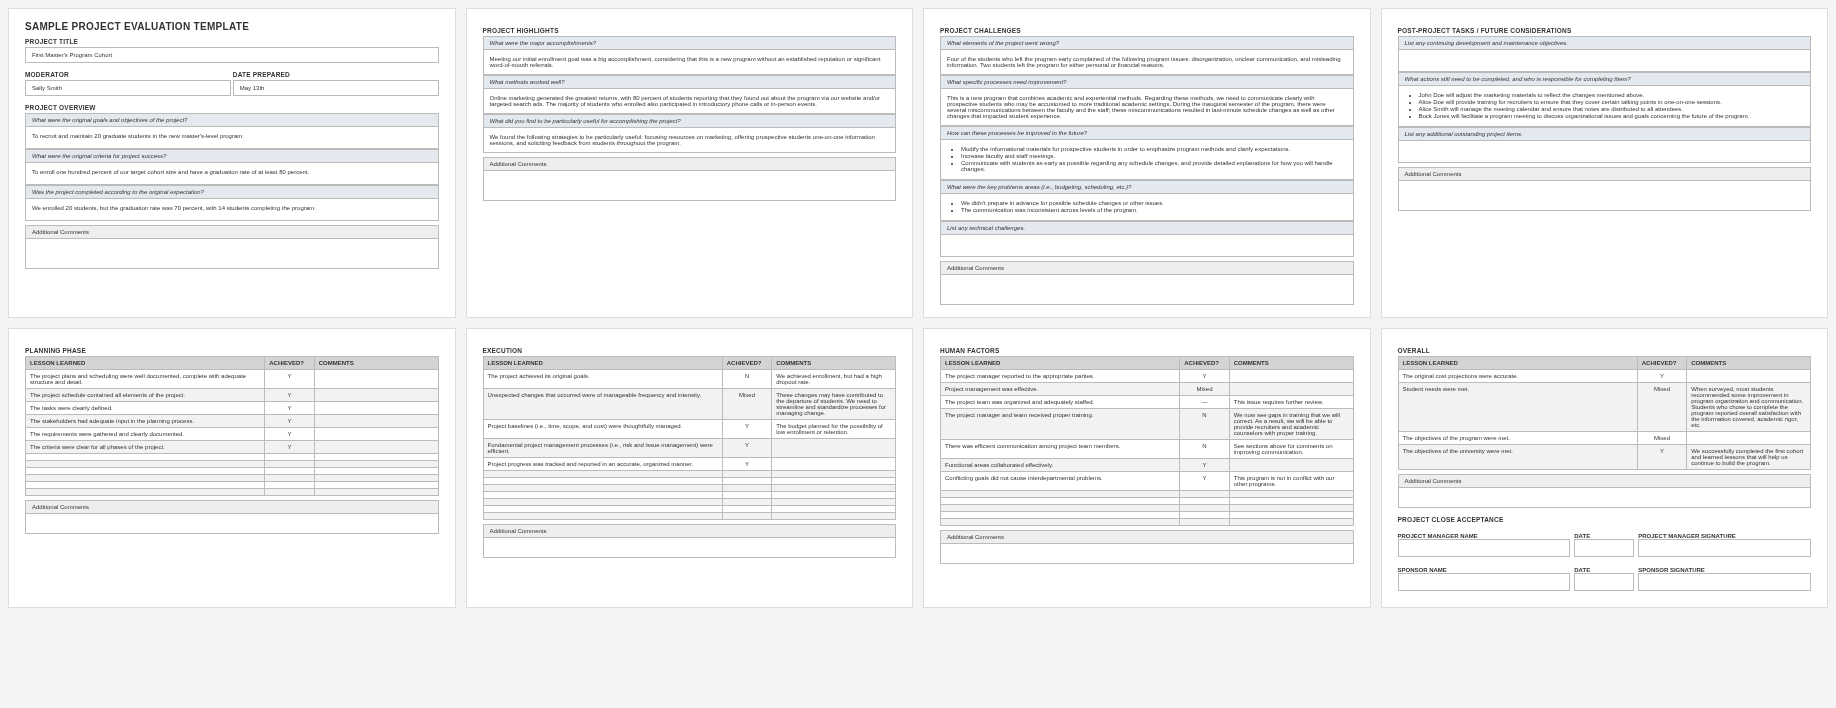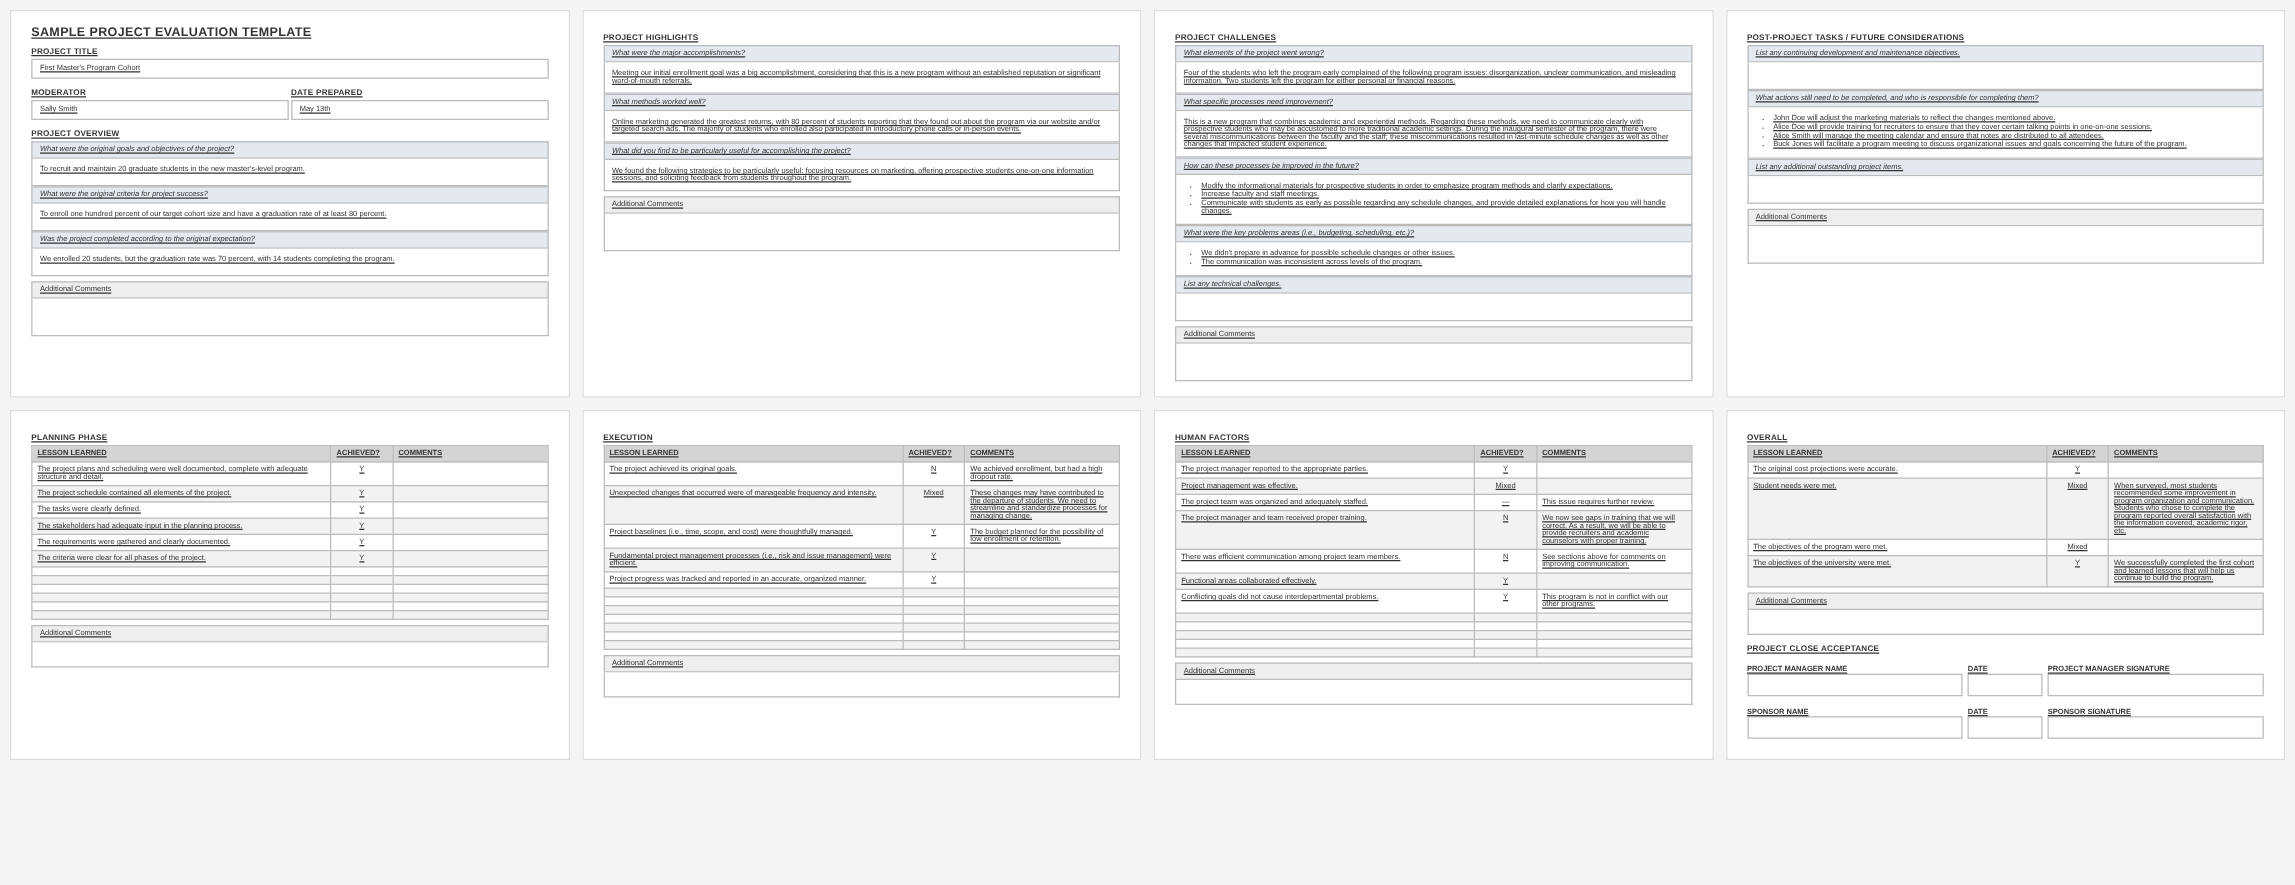--- a/index.html
+++ b/index.html
@@ -1,18 +1,18 @@
 <!DOCTYPE html>
 <html><head>
 <meta charset="utf-8">
 <style>
   * { box-sizing: border-box; margin: 0; padding: 0; }
   body { background: #f4f4f4; font-family: Arial, Helvetica, sans-serif; font-size: 6px; color: #333; padding: 8px; }
   .pages { display: grid; grid-template-columns: repeat(4, 1fr); gap: 10px; }
-  .page { background: #fff; border: 1px solid #ddd; padding: 12px 16px; min-height: 280px; text-decoration: underline; }
+  .page { background: #fff; border: 1px solid #ddd; padding: 12px 16px; min-height: 280px; }
   .title { font-size: 10px; font-weight: bold; letter-spacing: 0.3px; margin-bottom: 4px; }
   .sub { font-size: 6.5px; font-weight: bold; text-transform: uppercase; margin: 6px 0 2px 0; letter-spacing: 0.2px; }
   .field { border: 1px solid #bbb; padding: 4px 6px; font-size: 6px; margin-bottom: 2px; background: #fff; min-height: 14px; }
   .row2 { display: grid; grid-template-columns: 1fr 1fr; gap: 2px; }
   .qhead { border: 1px solid #bbb; background: #e4e9ef; padding: 3px 6px; font-size: 6px; font-style: italic; }
   .qbody { border: 1px solid #bbb; border-top: none; padding: 6px 6px; font-size: 6px; min-height: 22px; background: #fff; }
   .qbody ul { padding-left: 14px; }
   .qbody li { margin-bottom: 1px; }
   .tbl { width: 100%; border-collapse: collapse; font-size: 6px; table-layout: fixed; }
   .tbl th, .tbl td { border: 1px solid #bbb; padding: 3px 4px; text-align: left; vertical-align: top; }

